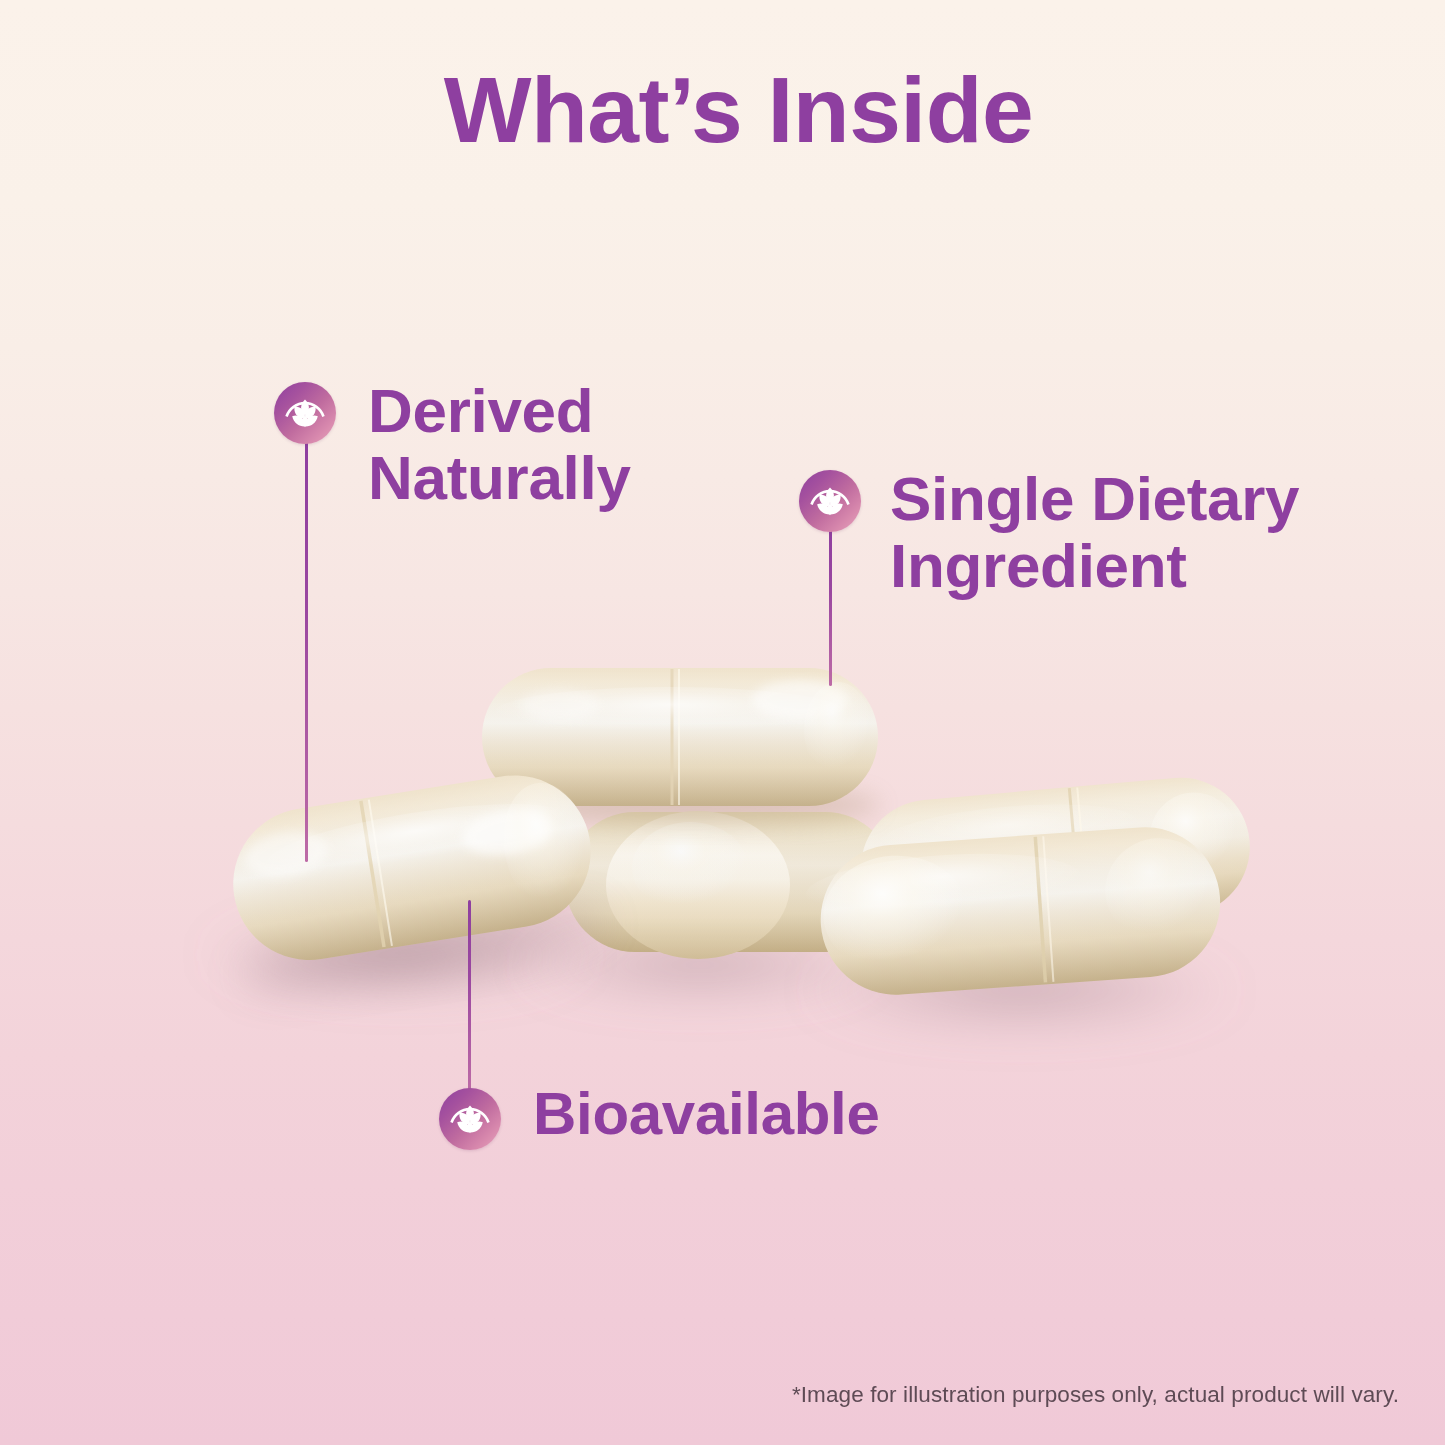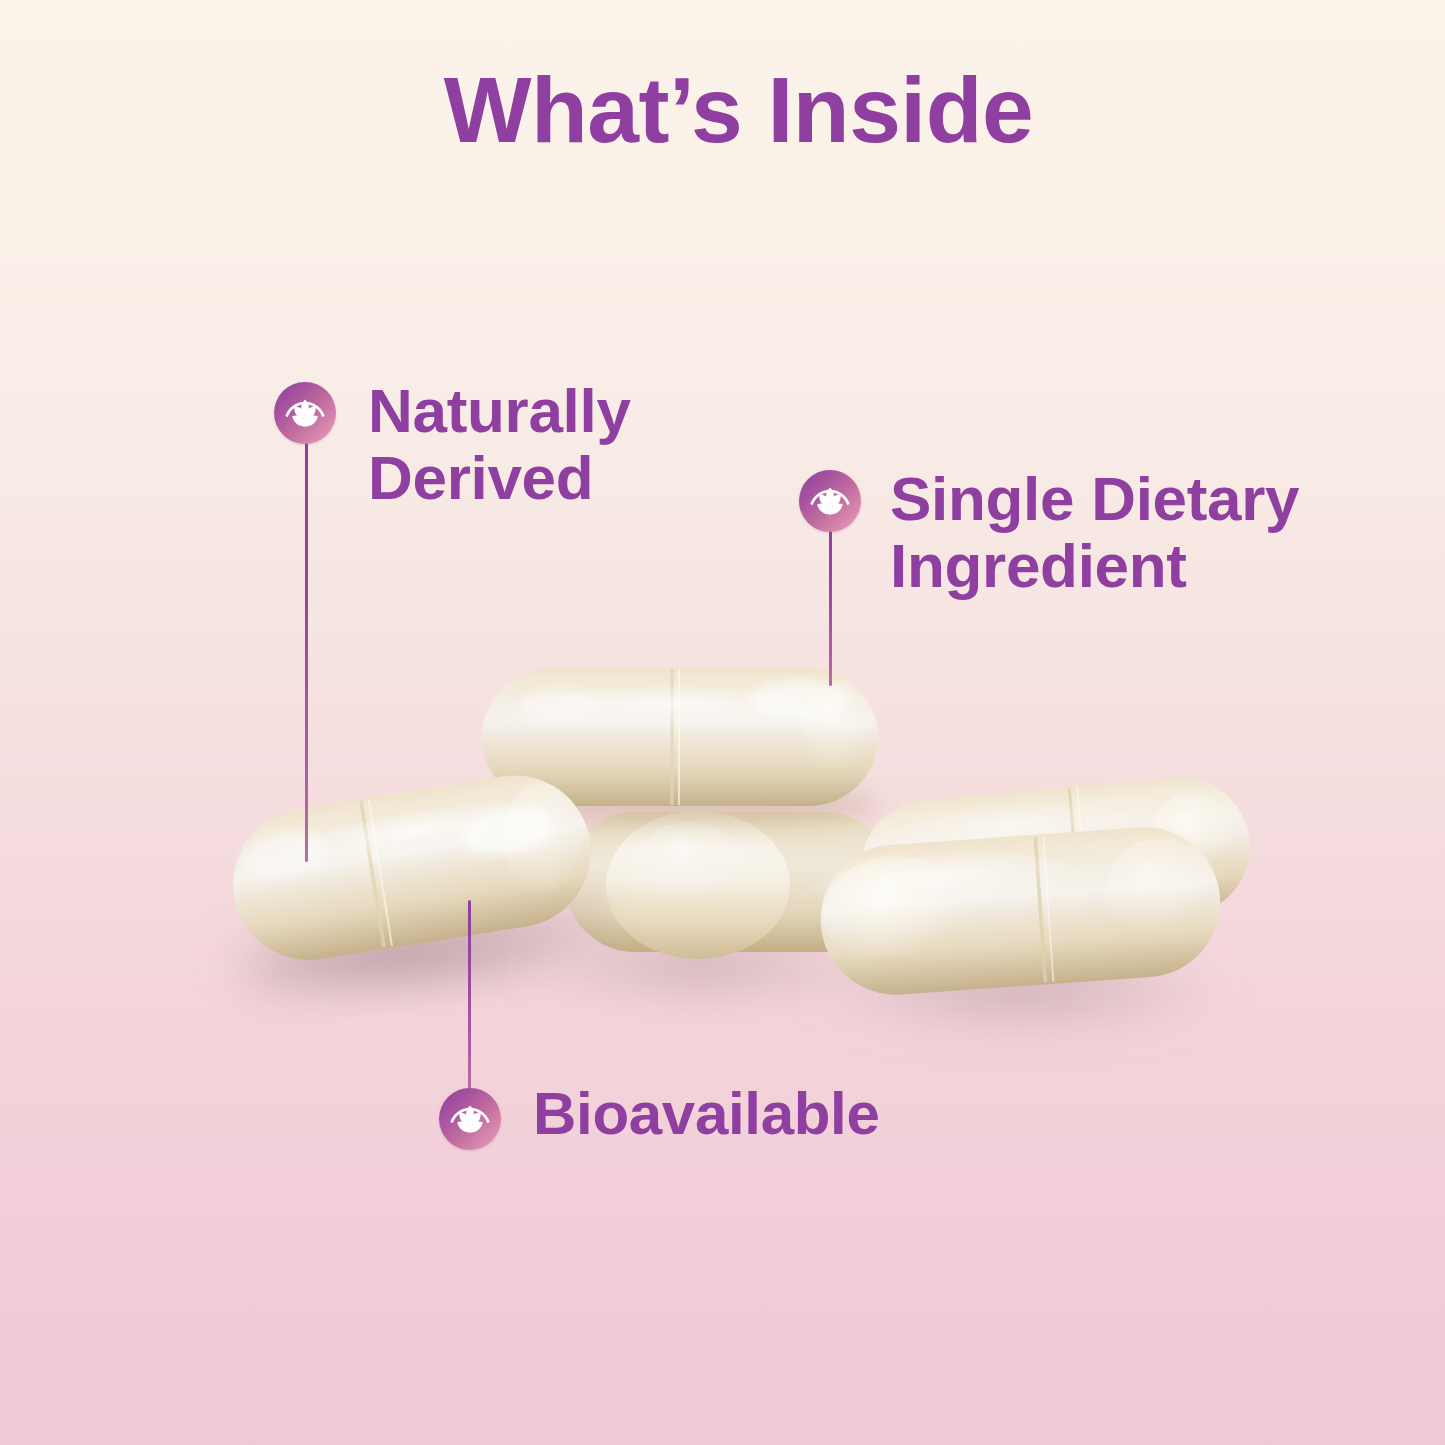--- a/index.html
+++ b/index.html
@@ -270,22 +270,22 @@
 
           <path d="M30.4 44.4 C24.6 44.4 19.6 40.6 18.2 34.2 C24.6 32.2 30.0 35.4 31.0 42.0 Z"></path>
           <path d="M31.6 44.4 C37.4 44.4 42.4 40.6 43.8 34.2 C37.4 32.2 32.0 35.4 31.0 42.0 Z"></path>
 
           <path d="M31 33.6 C34.4 37.2 35.2 41.0 31 45.2 C26.8 41.0 27.6 37.2 31 33.6 Z"></path>
         </g>
       </svg>
     </div>
 
     <div class="callout-label" style="left:368px; top:378px;">
+      <div>Derived</div>
       <div>Naturally</div>
-      <div>Derived</div>
     </div>
   </div>
 
   <div class="callout" id="callout-2">
     <div class="connector" style="left:829px; top:526px; height:160px;"></div>
 
     <div class="badge" style="left:799px; top:470px;">
       <svg viewBox="0 0 62 62" aria-hidden="true">
         <g fill="none" stroke="#FFFFFF" stroke-width="2.6">
           <path d="M12.5 34.5 A19.5 19.5 0 0 1 49.5 34.5"></path>
@@ -324,14 +324,15 @@
           <path d="M31 33.6 C34.4 37.2 35.2 41.0 31 45.2 C26.8 41.0 27.6 37.2 31 33.6 Z"></path>
         </g>
       </svg>
     </div>
 
     <div class="callout-label" style="left:533px; top:1082px;">
       <div>Bioavailable</div>
     </div>
   </div>
 
+  <div id="footnote">*Image for illustration purposes only, actual product will vary.</div>
 
 </div>
 
 </body></html>

